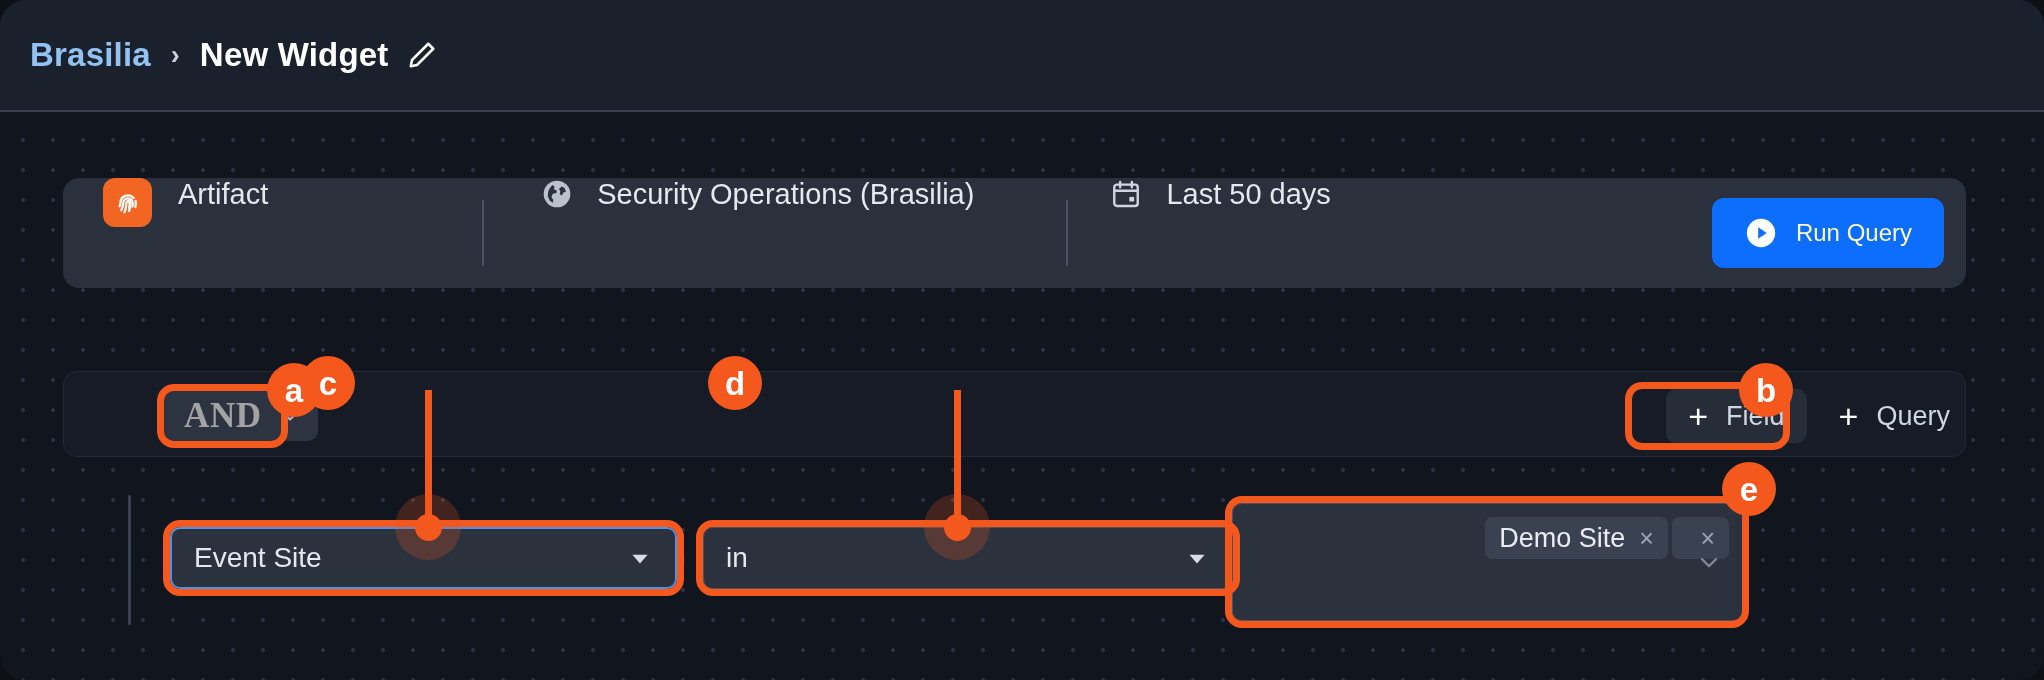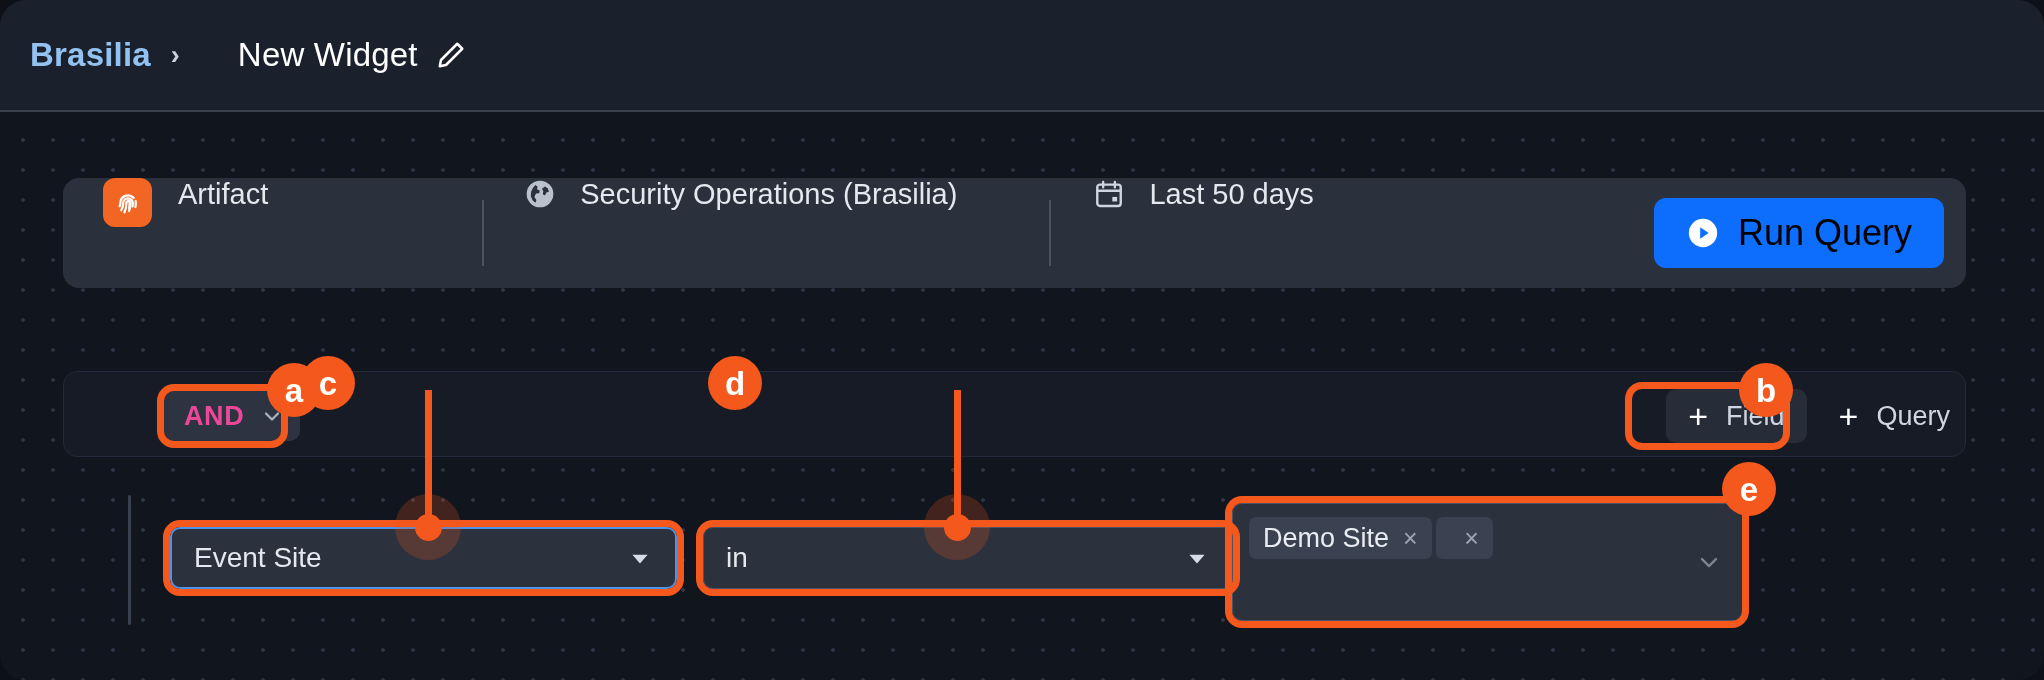--- a/index.html
+++ b/index.html
@@ -49,24 +49,23 @@
 
   .crumb-sep {
     font-size: 27px;
     color: #c9d2e0;
     margin: 0 20px;
     font-weight: bold;
   }
 
   .crumb-current {
     font-size: 33px;
-    font-weight: normal;
+    font-weight: bold;
     color: #ffffff;
     letter-spacing: .2px;
-    margin-left: 38px;
   }
 
   #pencil-icon {
     margin-left: 18px;
     display: flex;
     align-items: center;
     cursor: pointer;
   }
 
   
@@ -119,21 +118,21 @@
     flex: none;
   }
 
   .tb-divider {
     width: 2px;
     height: 66px;
     background: #4a5263;
     flex: none;
   }
 
-  #scope-item { padding-left: 40px; }
+  #scope-item { padding-left: 57px; }
   #globe-icon { margin-right: 24px; display: flex; flex: none; }
 
   #date-item { padding-left: 42px; }
   #calendar-icon { margin-right: 24px; display: flex; flex: none; }
 
   #run-query-button {
     position: absolute;
     right: 22px; top: 20px;
     height: 70px;
     background: #0d6efd;
@@ -141,22 +140,22 @@
     border-radius: 12px;
     display: flex;
     align-items: center;
     padding: 0 32px;
     cursor: pointer;
   }
 
   #play-icon { margin-right: 18px; display: flex; }
 
   #run-query-label {
-    font-size: 36px;
-    color: #000000;
+    font-size: 24px;
+    color: #fef9c3;
     font-weight: 500;
     white-space: nowrap;
   }
 
   
   #filter-panel {
     position: absolute;
     left: 63px; top: 371px;
     width: 1903px;
     height: 86px;
@@ -171,24 +170,25 @@
     height: 50px;
     background: #2d3340;
     border-radius: 10px;
     display: flex;
     align-items: center;
     padding: 0 16px 0 20px;
     cursor: pointer;
   }
 
   #logic-operator-label {
-    font-size: 27px;
+    font-size: 35px;
     font-weight: bold;
-    color: #ec4899;
+    color: #a3a3a3;
     letter-spacing: .6px;
+    font-family: Liberation Serif, serif;
   }
 
   #logic-chevron { margin-left: 16px; display: flex; }
 
   #add-buttons {
     position: absolute;
     right: 72px; top: 389px;
     display: flex;
     align-items: center;
     gap: 10px;
@@ -269,20 +269,21 @@
   #value-multiselect {
     position: absolute;
     left: 1232px; top: 503px;
     width: 514px;
     height: 118px;
     background: #2b313d;
     border: 1px solid #4b5364;
     border-radius: 10px;
     padding: 13px 16px;
     cursor: pointer;
+    text-align: right;
   }
 
   .chip {
     display: inline-flex;
     align-items: center;
     height: 42px;
     background: #3a4150;
     border-radius: 7px;
     padding: 0 14px;
     margin-bottom: 6px;

